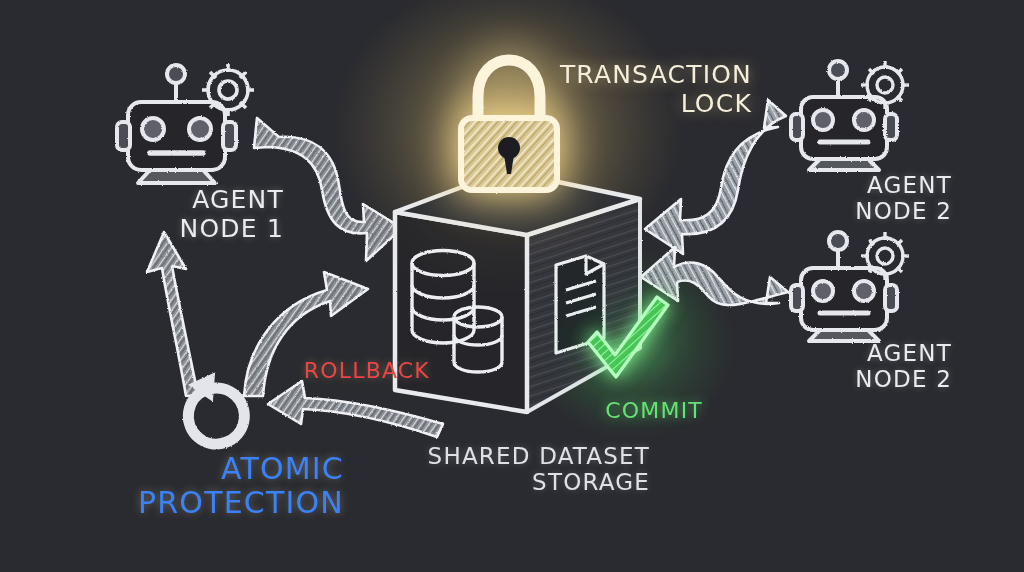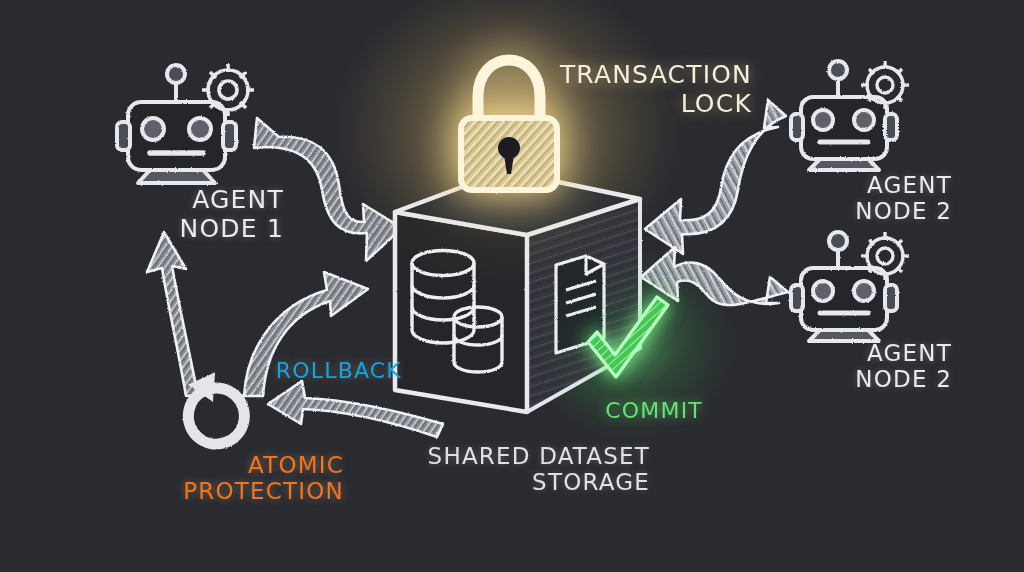--- a/index.html
+++ b/index.html
@@ -291,18 +291,18 @@
 NODE 2</div>
 
   <div class="lbl" style="left:512px; top:61px; width:240px; font-size:25px; color:#f5eedb; text-shadow:0 0 14px rgba(247,224,150,0.55);">TRANSACTION
 LOCK</div>
 
   <div class="lbl" style="left:390px; top:443px; width:260px; font-size:23px; color:#dfe1e6; text-shadow:0 0 7px rgba(210,214,222,0.3);">SHARED DATASET
 STORAGE</div>
 
   <div class="lbl" style="left:563px; top:398px; width:140px; font-size:22px; color:#63e372; text-shadow:0 0 12px rgba(110,245,128,0.6);">COMMIT</div>
 
-  <div class="lbl" style="left:252px; top:358px; width:150px; font-size:22px; color:#0ea5e9; text-shadow:0 0 9px rgba(231,198,138,0.35);">ROLLBACK</div>
-
-  <div class="lbl" style="left:134px; top:452px; width:210px; font-size:23px; color:#f97316; text-shadow:0 0 8px rgba(240,232,210,0.35);">ATOMIC
+  <div class="lbl" style="left:252px; top:358px; width:150px; font-size:22px; color:#ef4444; text-shadow:0 0 9px rgba(231,198,138,0.35);padding-left:28px;">ROLLBACK</div>
+
+  <div class="lbl" style="left:134px; top:452px; width:210px; font-size:30px; color:#3b82f6; text-shadow:0 0 8px rgba(240,232,210,0.35);">ATOMIC
 PROTECTION</div>
 
 </div>
 
 </body></html>

